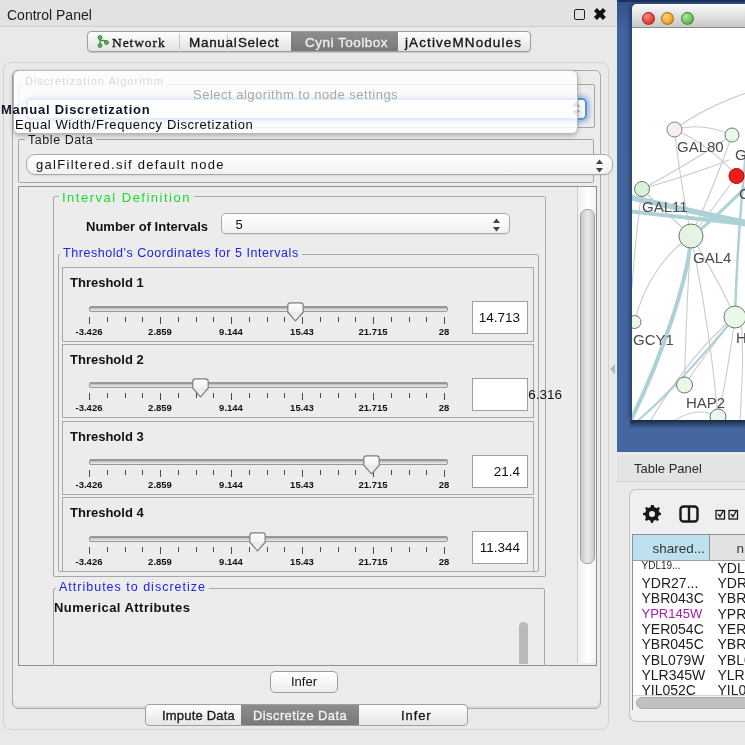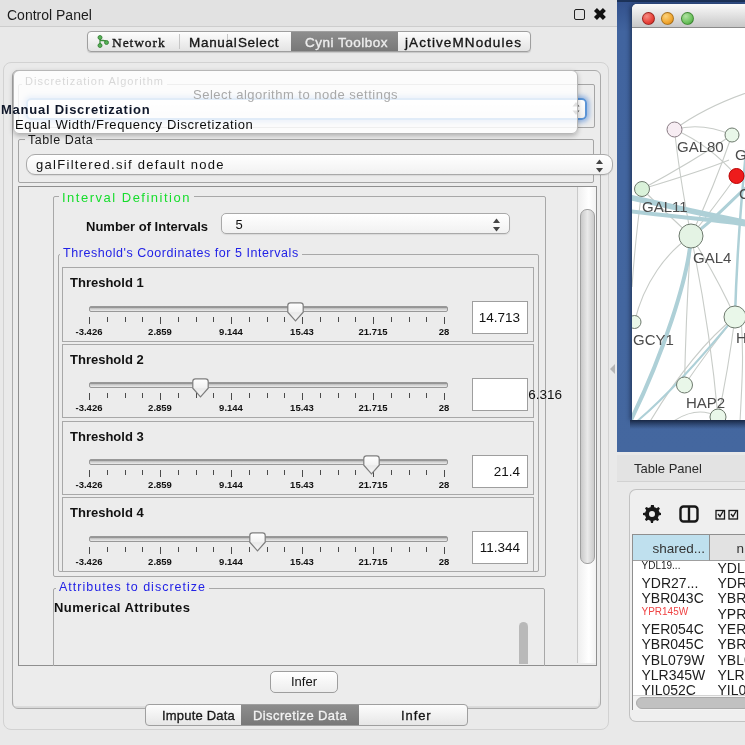--- a/index.html
+++ b/index.html
@@ -369,21 +369,21 @@
     <div class="abs" style="left:77px;top:0;width:37px;height:25.5px;background:#e2e2e2;border-bottom:1px solid #9f9f9f;"></div>
     <div class="abs" style="left:20px;top:6px;font-size:13.5px;color:#333;">shared...</div>
     <div class="abs" style="left:104px;top:6px;font-size:13.5px;color:#333;">n</div>
     <div class="abs" id="tablerows" style="left:0;top:25px;width:114px;height:132px;">
         <div class="abs" style="left:9px;top:0.0px;font-size:10px;color:#1d1d1d;">YDL19...</div>
         <div class="abs" style="left:85px;top:0.0px;font-size:14px;color:#1d1d1d;">YDL1</div>
         <div class="abs" style="left:9px;top:15.4px;font-size:14px;color:#1d1d1d;">YDR27...</div>
         <div class="abs" style="left:85px;top:15.4px;font-size:14px;color:#1d1d1d;">YDR2</div>
         <div class="abs" style="left:9px;top:30.7px;font-size:14px;color:#1d1d1d;">YBR043C</div>
         <div class="abs" style="left:85px;top:30.7px;font-size:14px;color:#1d1d1d;">YBR0</div>
-        <div class="abs" style="left:9px;top:46.1px;font-size:10px;color:#ef4444;">YPR145W</div>
+        <div class="abs" style="left:9px;top:46.1px;font-size:13px;color:#a21caf;">YPR145W</div>
         <div class="abs" style="left:85px;top:46.1px;font-size:14px;color:#1d1d1d;">YPR1</div>
         <div class="abs" style="left:9px;top:61.4px;font-size:14px;color:#1d1d1d;">YER054C</div>
         <div class="abs" style="left:85px;top:61.4px;font-size:14px;color:#1d1d1d;">YER0</div>
         <div class="abs" style="left:9px;top:76.8px;font-size:14px;color:#1d1d1d;">YBR045C</div>
         <div class="abs" style="left:85px;top:76.8px;font-size:14px;color:#1d1d1d;">YBR0</div>
         <div class="abs" style="left:9px;top:92.2px;font-size:14px;color:#1d1d1d;">YBL079W</div>
         <div class="abs" style="left:85px;top:92.2px;font-size:14px;color:#1d1d1d;">YBL0</div>
         <div class="abs" style="left:9px;top:107.5px;font-size:14px;color:#1d1d1d;">YLR345W</div>
         <div class="abs" style="left:85px;top:107.5px;font-size:14px;color:#1d1d1d;">YLR3</div>
         <div class="abs" style="left:9px;top:122.9px;font-size:14px;color:#1d1d1d;">YIL052C</div>

